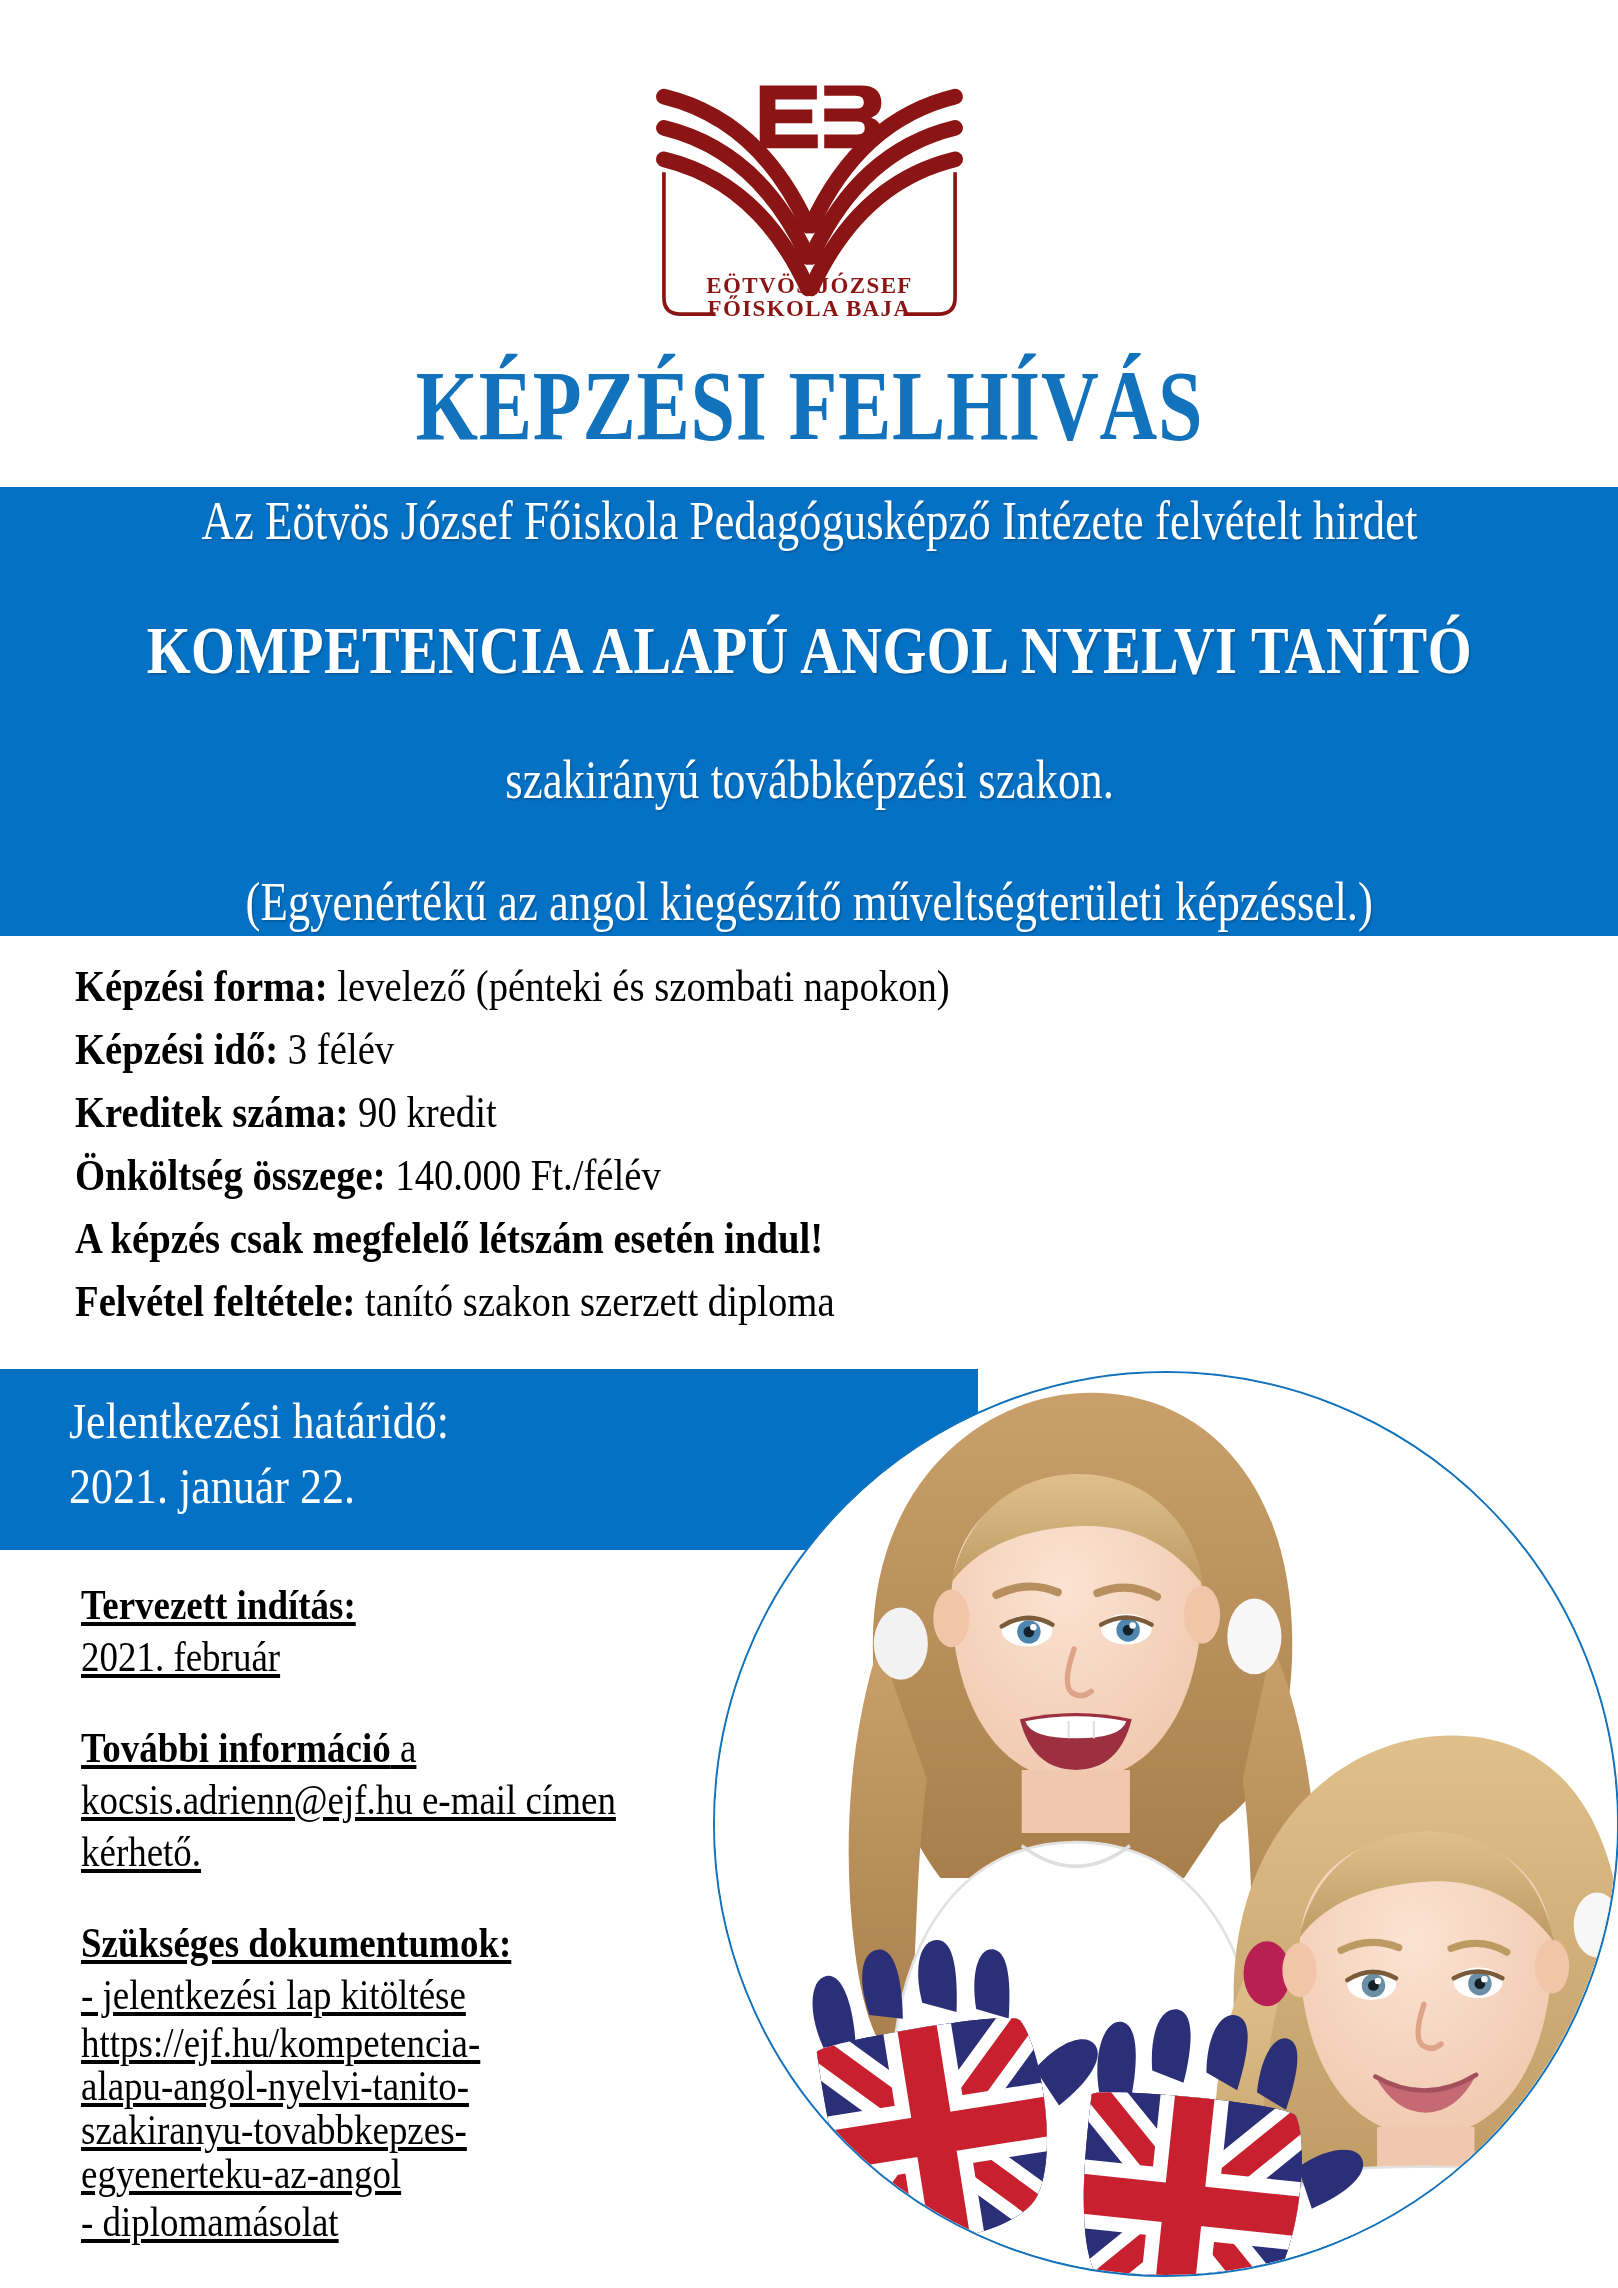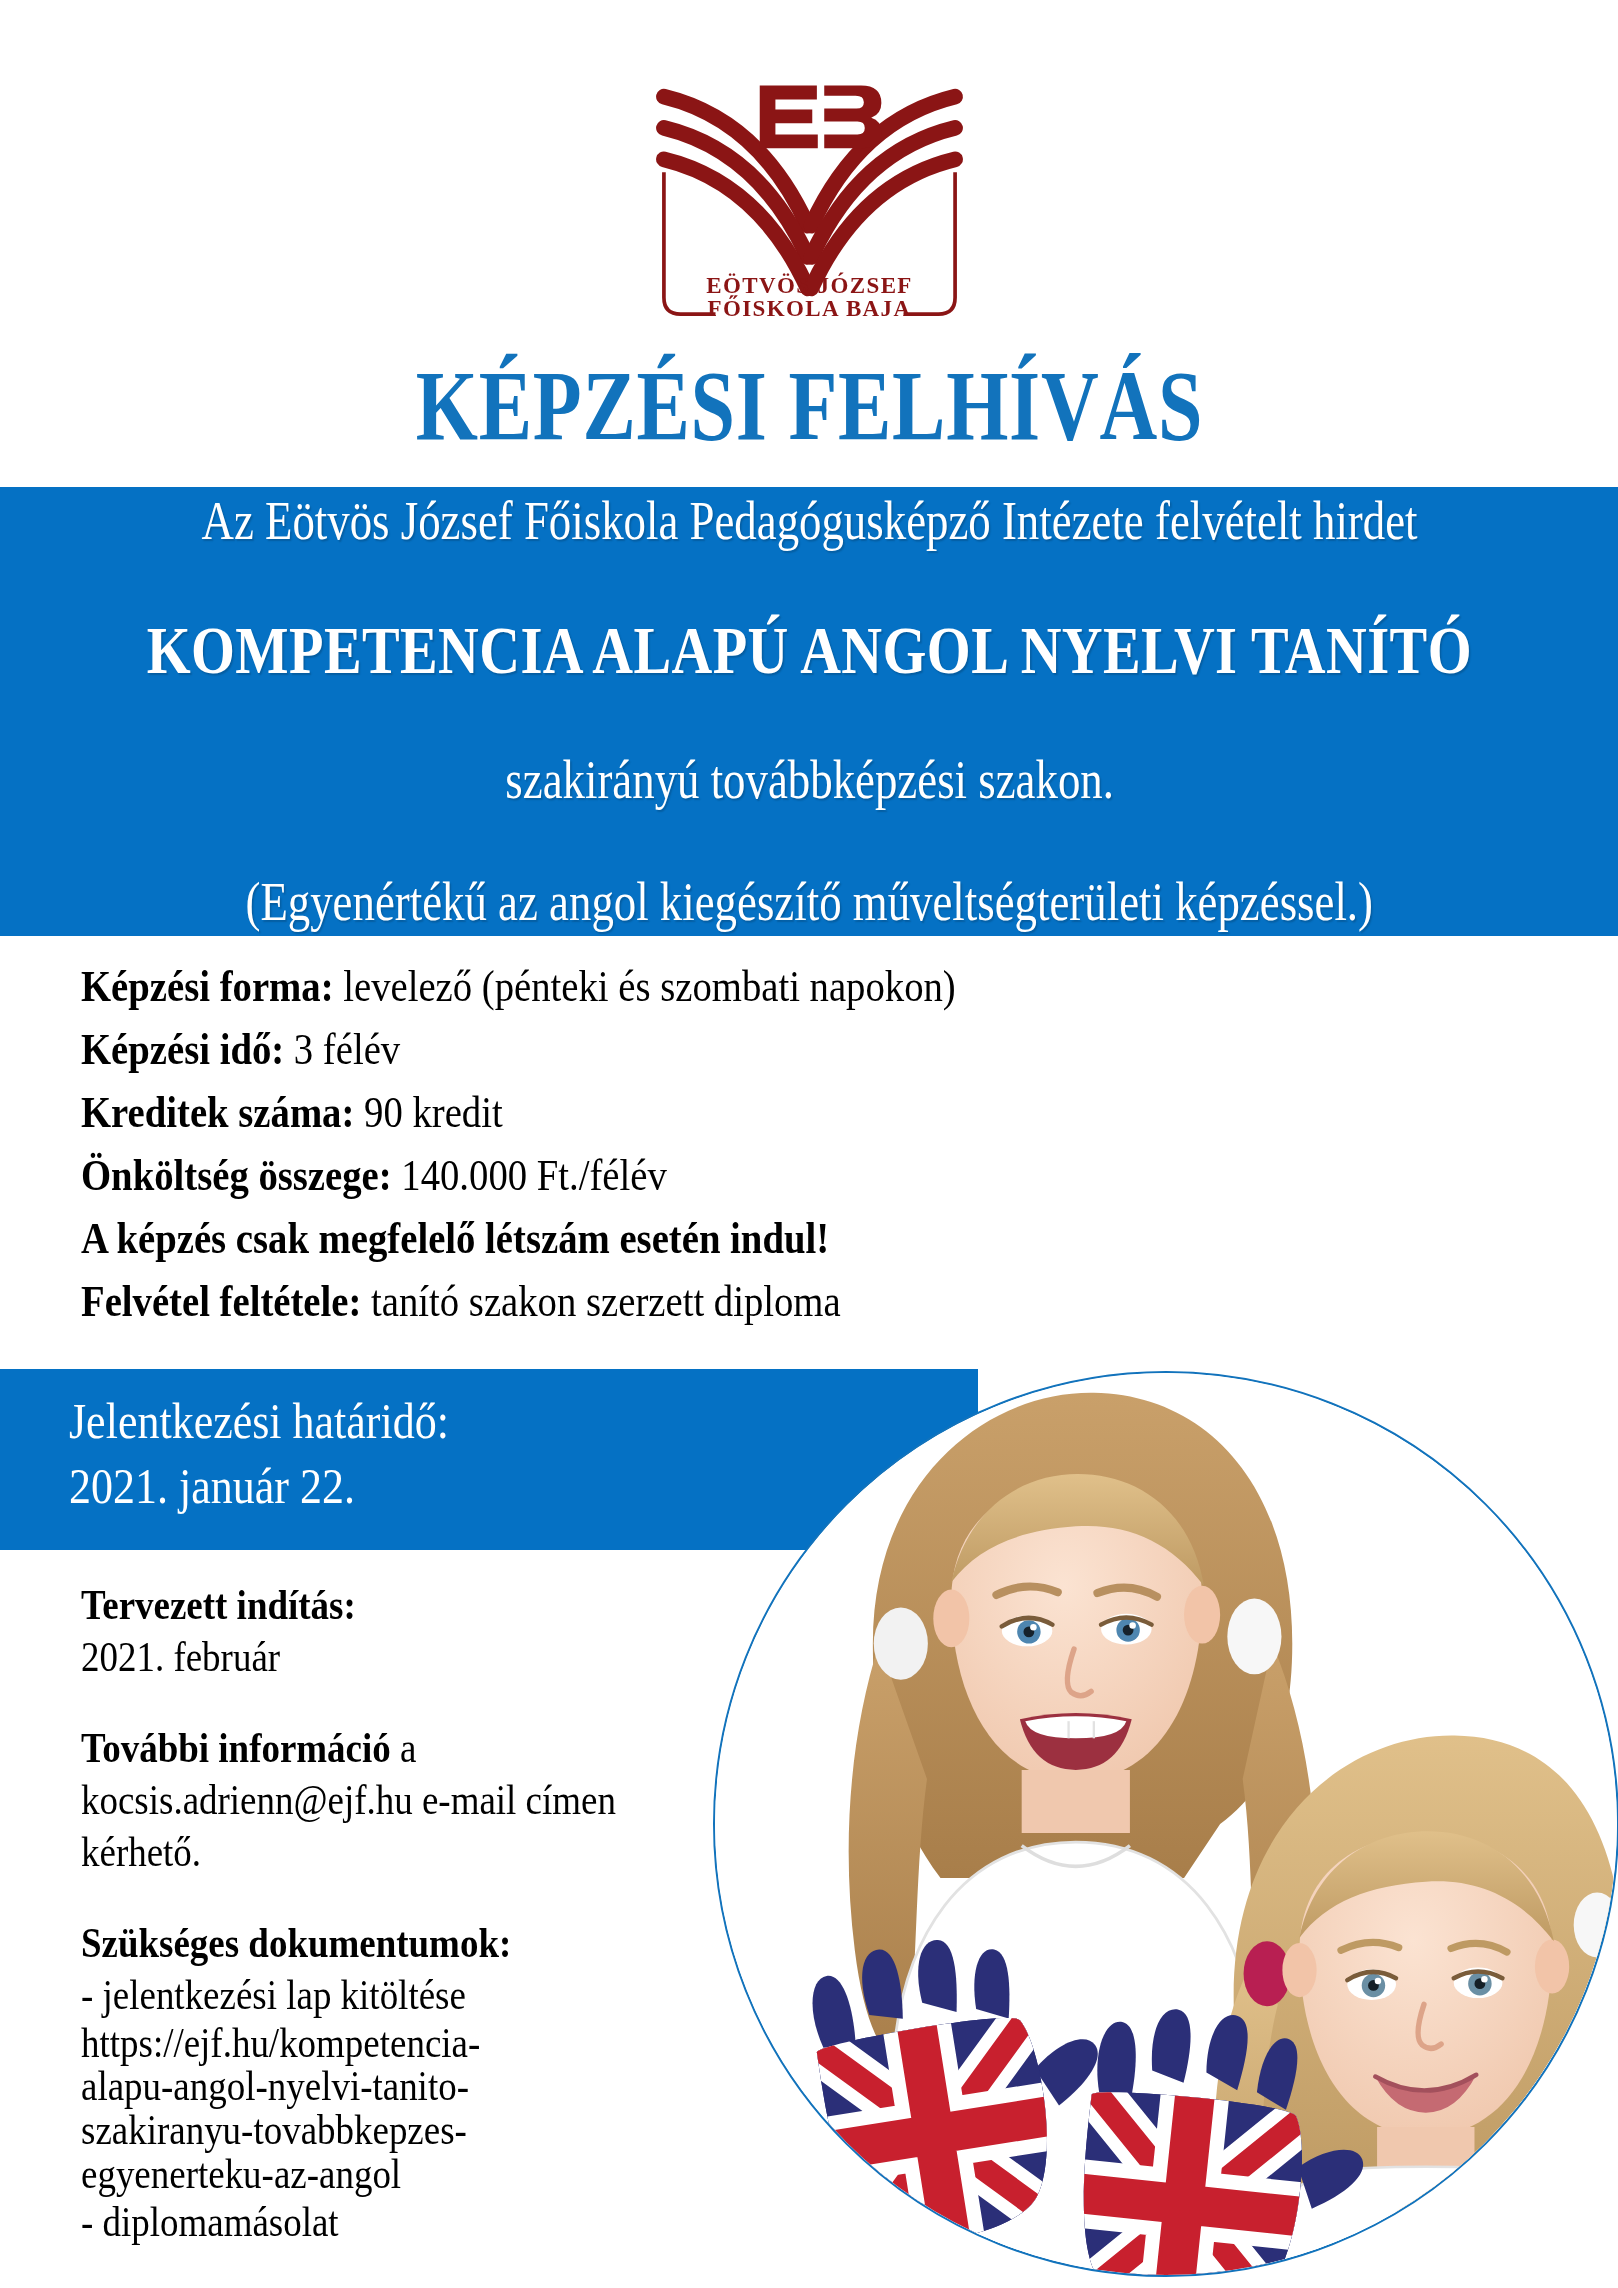--- a/index.html
+++ b/index.html
@@ -70,21 +70,21 @@
     text-shadow: 1.8px 1.8px 1.8px rgba(0,0,0,0.18);
   }
   #intro-line1 { font-size: 54px; line-height: 1.26; margin-bottom: 3.7px; }
   #intro-line2 { font-size: 68px; font-weight: bold; line-height: 1.22; letter-spacing: 0.5px; margin-bottom: 3.7px; }
   #intro-line3 { font-size: 54px; line-height: 1.26; margin-bottom: 3.7px; }
   #intro-line4 { font-size: 54px; line-height: 1.26; }
 
   
   #details {
     position: absolute;
-    left: 81px; top: 943px;
+    left: 75px; top: 943px;
     width: 1403px;
     color: #000000;
     font-size: 45px;
     line-height: 1.40;
   }
   #details .row {
     white-space: nowrap;
     transform: scaleX(0.86);
     transform-origin: 0 50%;
   }
@@ -115,21 +115,21 @@
 
   
   #lower {
     position: absolute;
     left: 81px; top: 1567px;
     width: 748px;
     color: #000000;
     font-size: 42px;
     line-height: 1.24;
   }
-  #lower .blk { margin-bottom: 39px; }
+  #lower .blk { margin-bottom: 39px; text-decoration: underline; }
   #lower .blk:last-child { margin-bottom: 0; }
   #lower .ln {
     white-space: nowrap;
     transform: scaleX(0.88);
     transform-origin: 0 50%;
   }
   #lower .b { font-weight: bold; }
   #lower .url-lines .ln { line-height: 1.04; }
 
   

